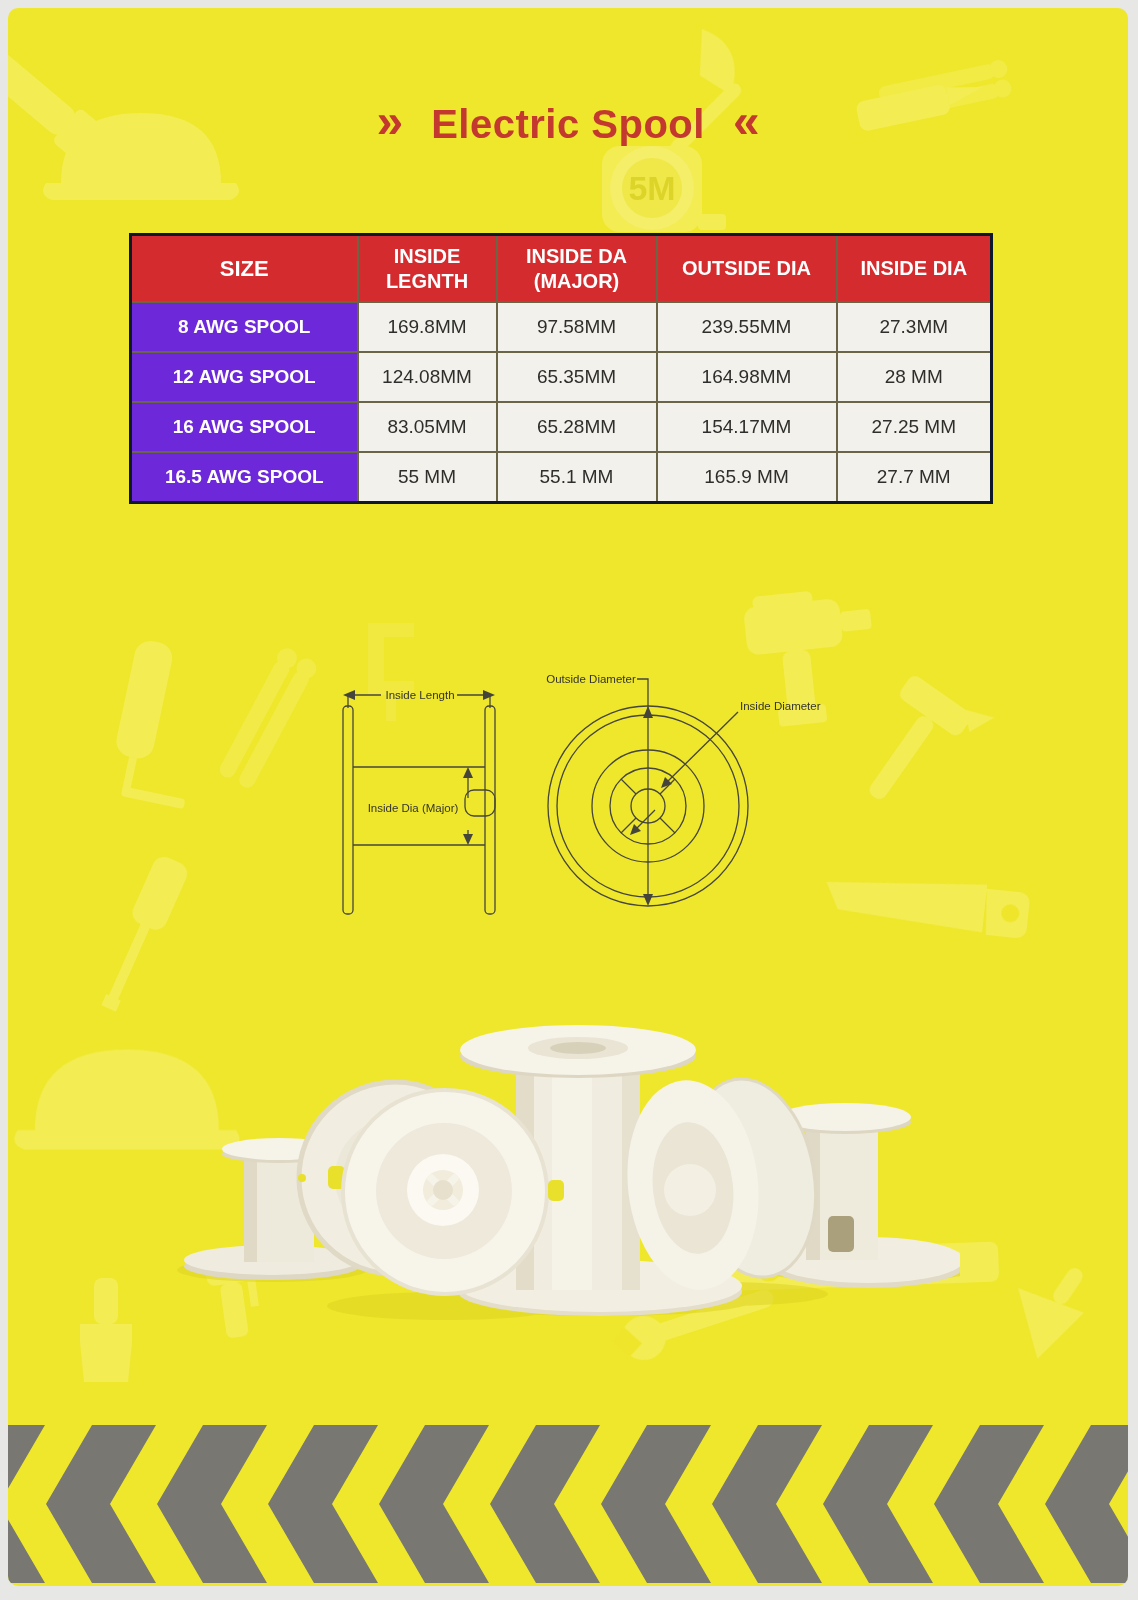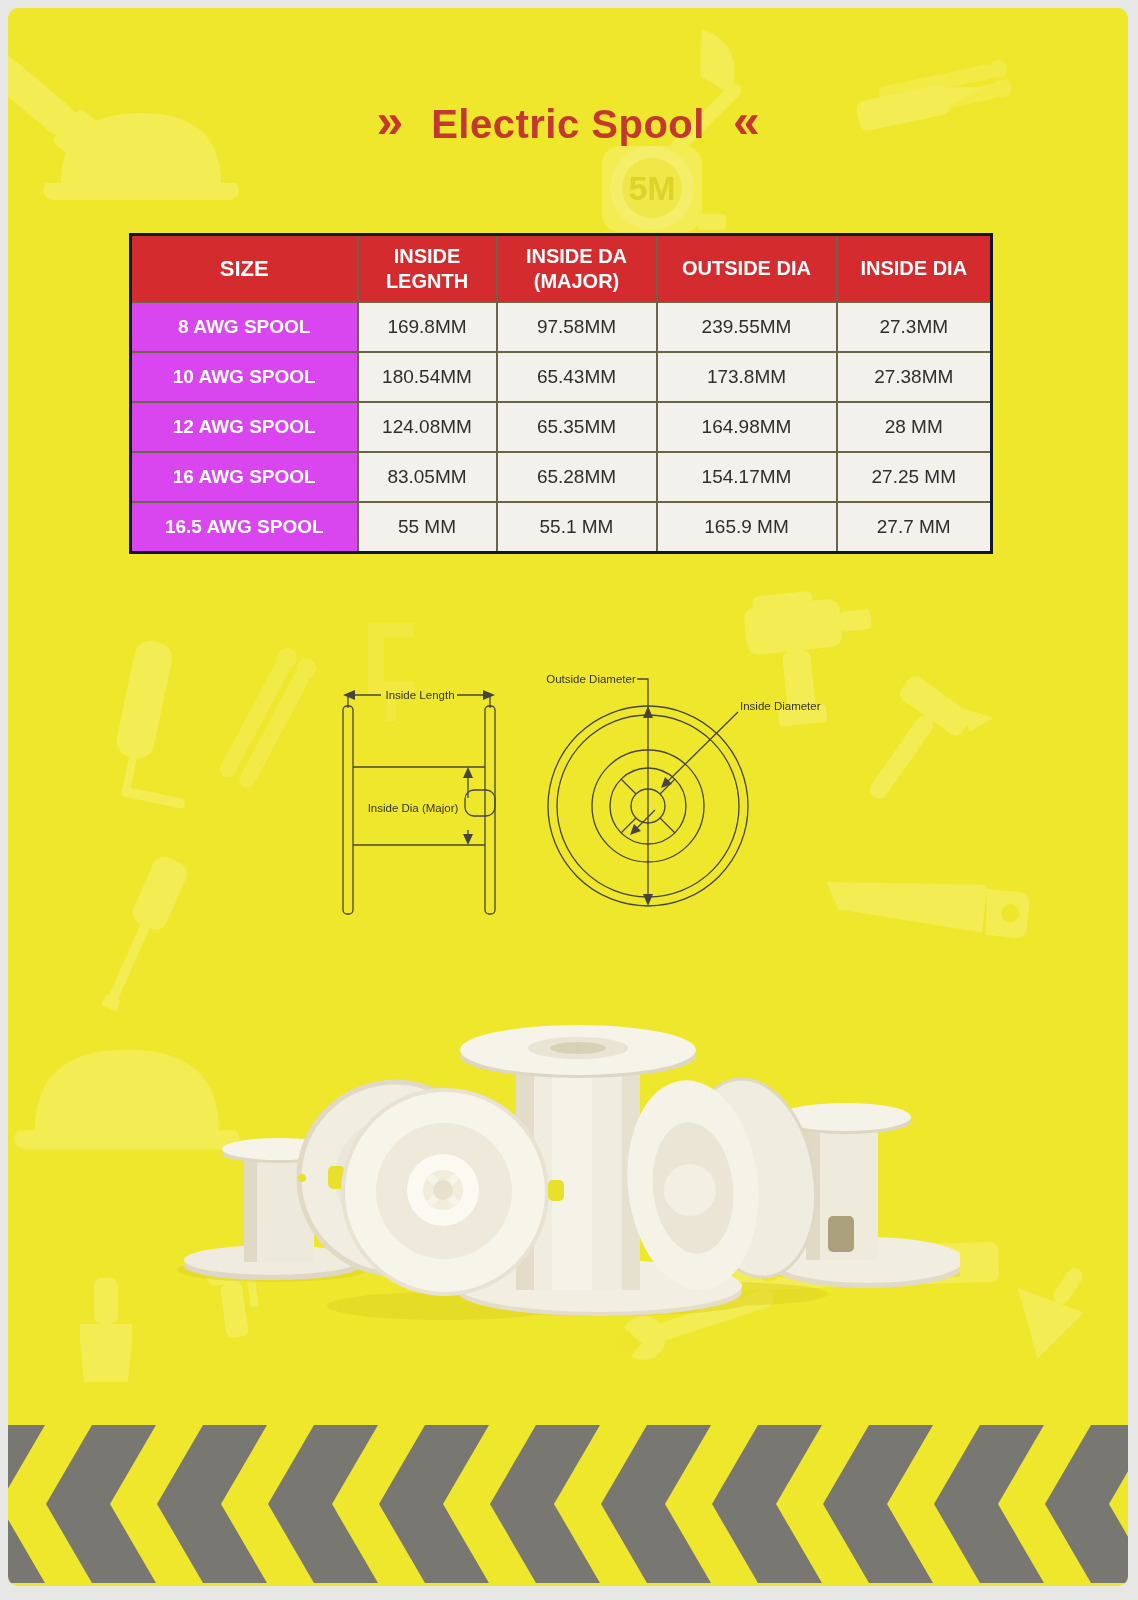--- a/index.html
+++ b/index.html
@@ -6,21 +6,21 @@
   .canvas{position:relative;width:1138px;height:1600px;background:#e7e7e6;overflow:hidden;}
   .page{position:absolute;left:8px;top:8px;width:1120px;height:1578px;background:#efe72c;border-radius:10px;overflow:hidden;}
   .bg-svg{position:absolute;left:0;top:0;width:1120px;height:1578px;}
   .title-row{position:absolute;left:0;top:90px;width:100%;display:flex;justify-content:center;align-items:center;gap:22px;}
   .chev{font-size:48px;font-weight:800;color:#c3392f;line-height:1;transform:translateY(-3px);}
   .page-title{margin:6px;font-size:40px;font-weight:800;color:#c3392f;letter-spacing:.5px;line-height:1;}
   table.spec{position:absolute;left:121px;top:225px;border-collapse:collapse;table-layout:fixed;
              border:3px solid #0f172a;}
   table.spec th,table.spec td{border:2px solid #6b6548;text-align:center;vertical-align:middle;padding:0 4px;}
   table.spec thead th{background:#d32b2e;color:#ffffff;font-size:20px;font-weight:bold;height:65px;line-height:1.25;}
-  table.spec tbody th{background:#d946ef;color:#ffffff;font-size:19px;font-weight:bold;height:48px;}
+  table.spec tbody th{background:#6d28d9;color:#ffffff;font-size:19px;font-weight:bold;height:48px;}
   table.spec tbody td{background:#f3f1eb;color:#2e2e2c;font-size:19px;margin-top:40px;}
   .diagram-svg{position:absolute;left:317px;top:652px;width:500px;height:280px;}
   .photo-svg{position:absolute;left:152px;top:1012px;width:800px;height:340px;}
   .band-svg{position:absolute;left:0;top:1417px;width:1120px;height:158px;}
   .dg{stroke:#45453c;stroke-width:1.3;fill:none;}
   .dgt{fill:#35352e;font-size:11.5px;font-family:"Liberation Sans",sans-serif;}
   .ah{fill:#45453c;stroke:none;}
 </style>
 </head>
 <body>
@@ -151,27 +151,20 @@
         <th>INSIDE DIA</th>
       </tr>
     </thead>
     <tbody>
       <tr>
         <th>8 AWG SPOOL</th>
         <td>169.8MM</td>
         <td>97.58MM</td>
         <td>239.55MM</td>
         <td>27.3MM</td>
-      </tr>
-      <tr>
-        <th>10 AWG SPOOL</th>
-        <td>180.54MM</td>
-        <td>65.43MM</td>
-        <td>173.8MM</td>
-        <td>27.38MM</td>
       </tr>
       <tr>
         <th>12 AWG SPOOL</th>
         <td>124.08MM</td>
         <td>65.35MM</td>
         <td>164.98MM</td>
         <td>28 MM</td>
       </tr>
       <tr>
         <th>16 AWG SPOOL</th>

